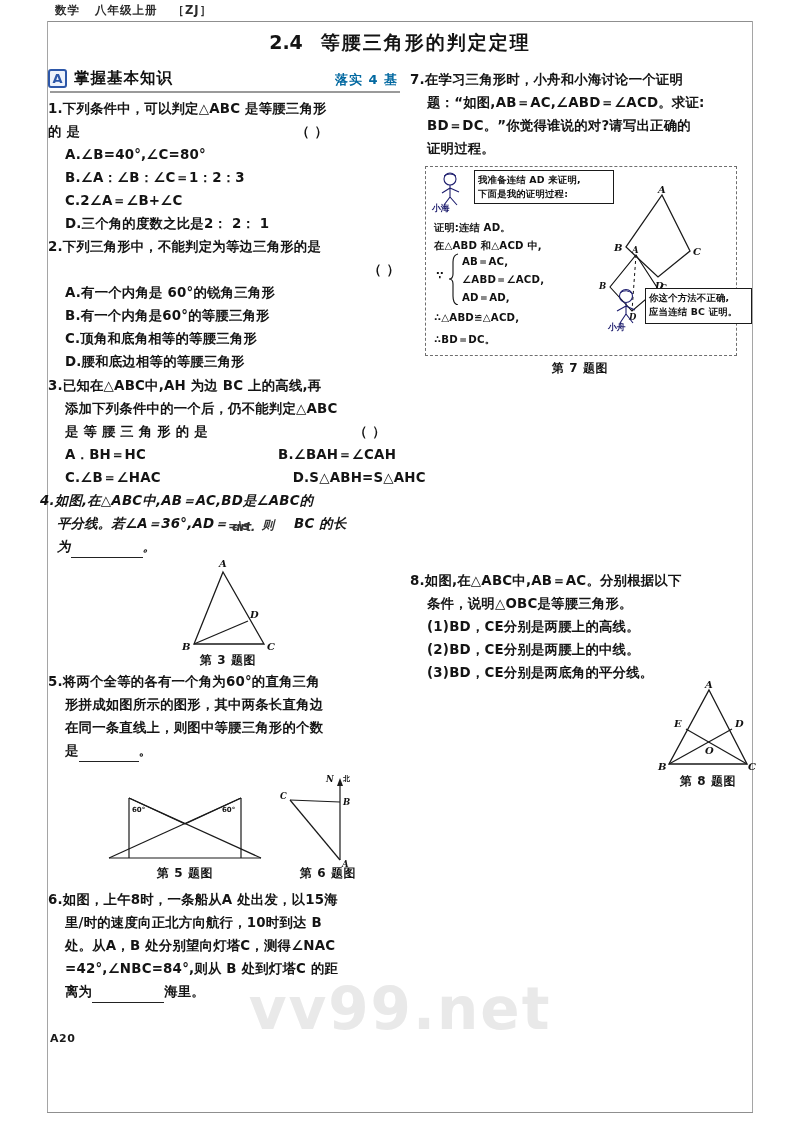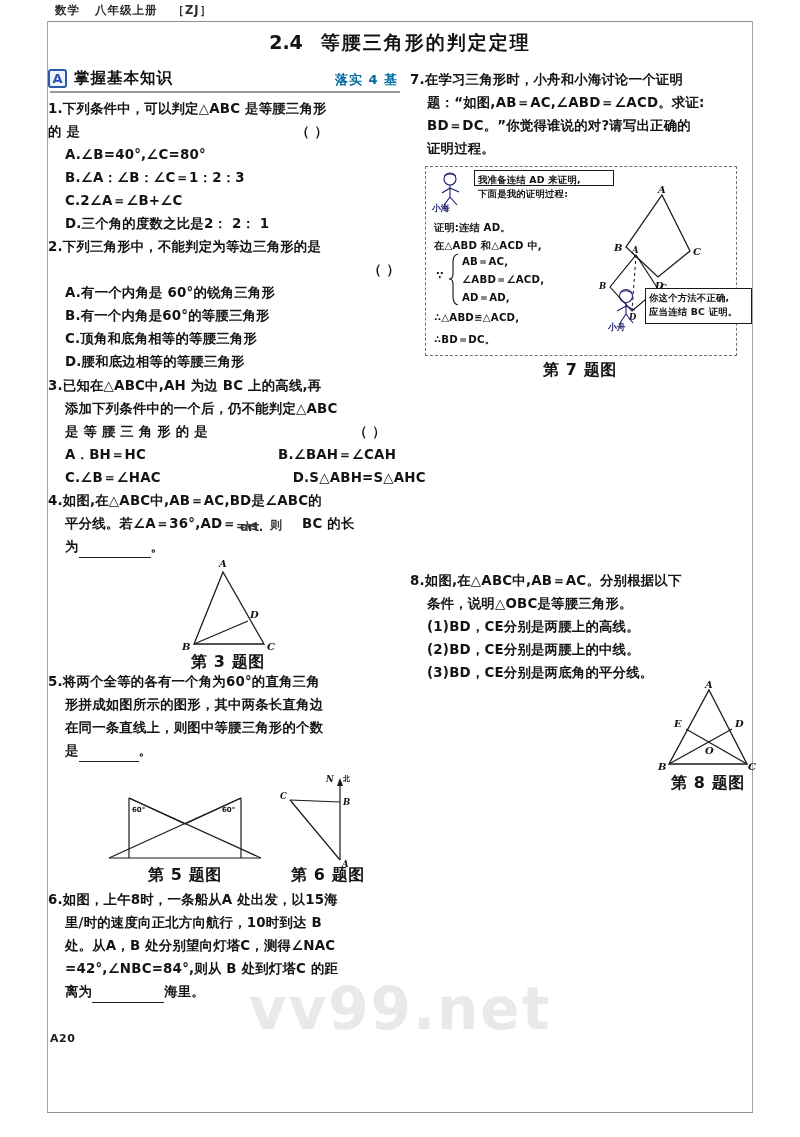--- a/index.html
+++ b/index.html
@@ -143,21 +143,21 @@
     font-weight: bold;
     white-space: nowrap;
   }
   .glitch .g1 { left: 0px;  top: 1px; }
   .glitch .g2 { left: 4px;  top: 2px; letter-spacing: -0.5px;}
   .glitch .g3 { left: 34px; top: 0px; }
 
   
   .figcap {
     position: absolute;
-    font-size: 16px;
+    font-size: 12px;
     font-weight: bold;
     letter-spacing: 0.6px;
     color: #141414;
     text-align: center;
   }
 
   
   .panel7 {
     position: absolute;
     left: 425px;
@@ -301,21 +301,21 @@
   </div>
 
   <div class="q" style="left:48px; top:374px;">
     <span class="ln">3.已知在△ABC中,AH 为边 BC 上的高线,再</span>
     <span class="ln ind">添加下列条件中的一个后，仍不能判定△ABC</span>
     <span class="ln ind"><span>是 等 腰 三 角 形 的 是</span><span class="sp56"></span><span class="sp10"></span><span>（     ）</span></span>
     <span class="ln ind"><span>A．BH＝HC</span><span class="sp40"></span><span class="sp18"></span><span>B.∠BAH＝∠CAH</span></span>
     <span class="ln ind"><span>C.∠B＝∠HAC</span><span class="sp40"></span><span class="sp18"></span><span>D.S△ABH=S△AHC</span></span>
   </div>
 
-  <div class="q" style="left:48px; top:489px;">
+  <div class="q" style="left:40px; top:489px;font-style:italic;">
     <span class="ln">4.如图,在△ABC中,AB＝AC,BD是∠ABC的</span>
     <span class="ln ind"><span>平分线。若∠A＝36°,AD＝</span><span class="glitch"><span class="g1">=\s</span><span class="g2">qrt.</span><span class="g3">则</span></span><span>BC 的长</span></span>
     <span class="ln ind"><span>为</span><span class="blank w72"></span><span>。</span></span>
   </div>
 
   <div class="fig" style="left:168px; top:558px;">
     <svg width="120" height="100" viewBox="0 0 120 100">
       <polygon points="55,14 96,86 26,86" fill="none" stroke="#1a1a1a" stroke-width="1.3"></polygon>
       <line x1="26" y1="86" x2="80" y2="63" stroke="#1a1a1a" stroke-width="1.3"></line>
       <text class="lbl" x="51" y="9">A</text>
@@ -382,21 +382,21 @@
 
     <div class="fig" style="left:10px; top:4px;">
       <svg width="30" height="36" viewBox="0 0 30 36">
         <circle cx="14" cy="8" r="6" fill="none" stroke="#1e1e6e" stroke-width="1.1"></circle>
         <path d="M8 5 q6 -4 12 0" fill="none" stroke="#1e1e6e" stroke-width="1"></path>
         <path d="M14 14 L14 26 M14 17 L6 22 M14 17 L23 21 M14 26 L8 34 M14 26 L21 34" fill="none" stroke="#1e1e6e" stroke-width="1.1"></path>
       </svg>
     </div>
     <div class="persona" style="left:6px; top:36px; width:40px;">小海</div>
 
-    <div class="bubble" style="left:48px; top:3px; width:140px; height:16px;">
+    <div class="bubble" style="left:48px; top:3px; width:140px; height:34px;">
       <div>我准备连结 AD 来证明,</div>
       <div>下面是我的证明过程:</div>
     </div>
 
     <div class="proofline" style="left:8px; top:54px;">证明:连结 AD。</div>
     <div class="proofline" style="left:8px; top:72px;text-align:right;">在△ABD 和△ACD 中,</div>
 
     <div class="proofline" style="left:10px; top:102px; font-size:11px;">∵</div>
     <div class="fig" style="left:22px; top:86px;">
       <svg width="12" height="52" viewBox="0 0 12 52">

